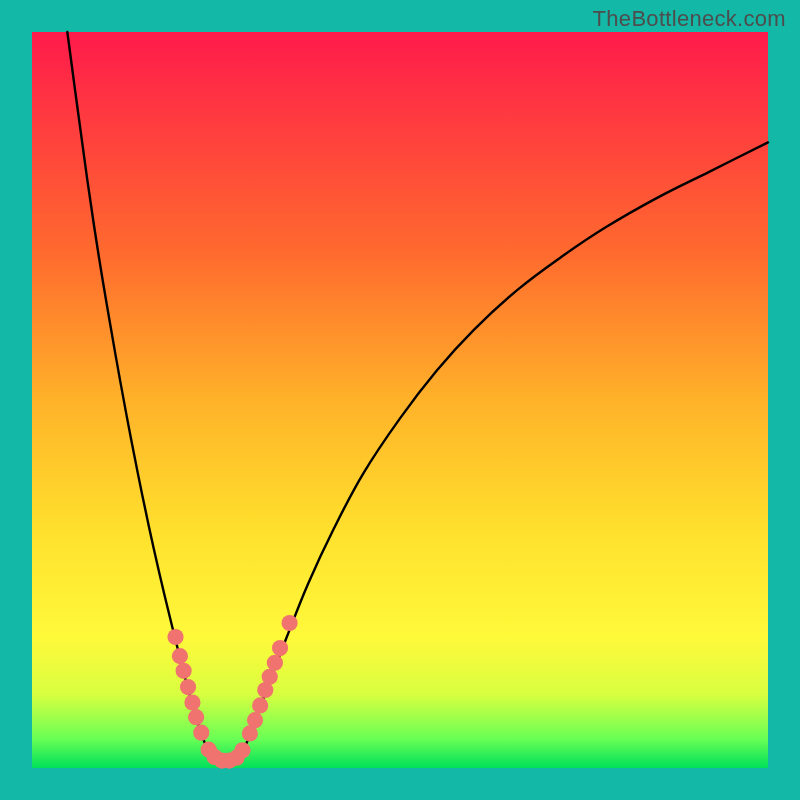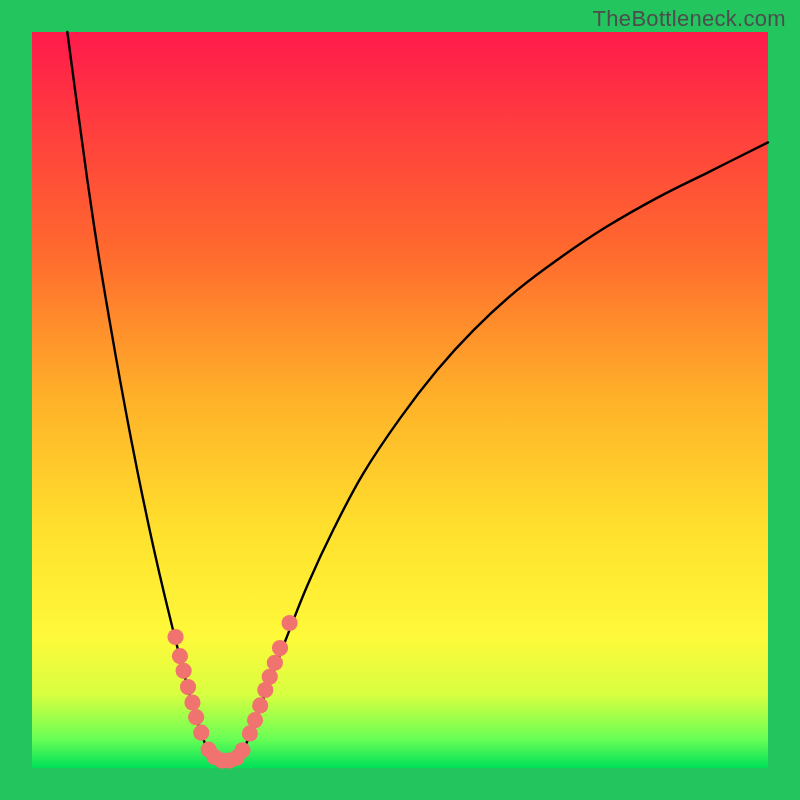--- a/index.html
+++ b/index.html
@@ -8,21 +8,21 @@
     width: 800px;
     height: 800px;
     overflow: hidden;
     background: #000;
     font-family: Arial, Helvetica, sans-serif;
   }
   .frame {
     position: relative;
     width: 800px;
     height: 800px;
-    background: #22c55e;
+    background: #14b8a6;
   }
   .plot-area {
     position: absolute;
     left: 32px;
     top: 32px;
     width: 736px;
     height: 736px;
     background: linear-gradient(
       to bottom,
       #ff1a4b 0%,

